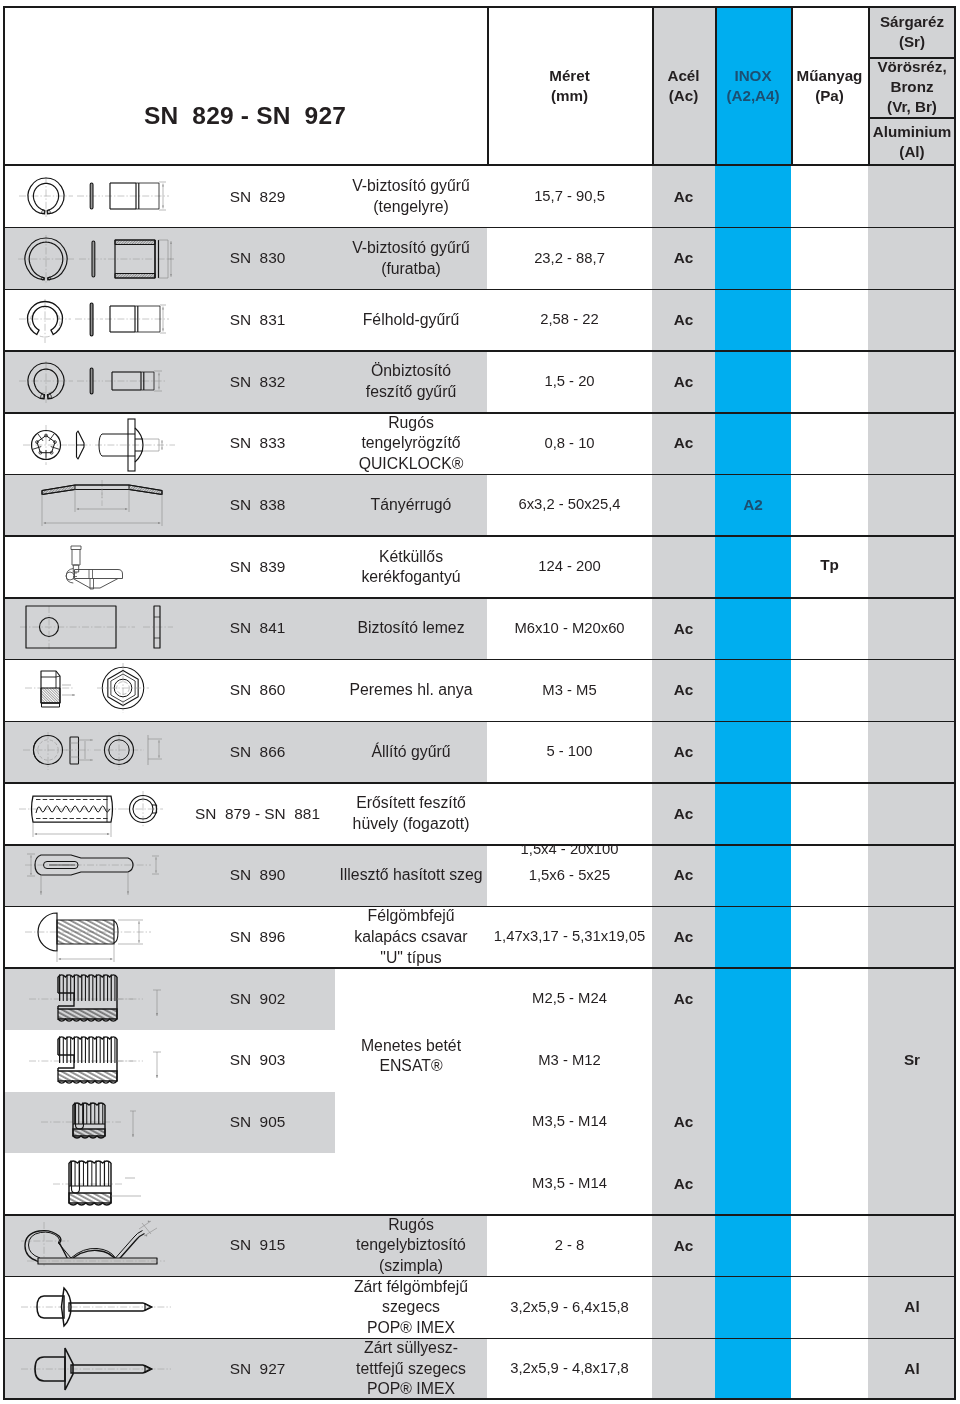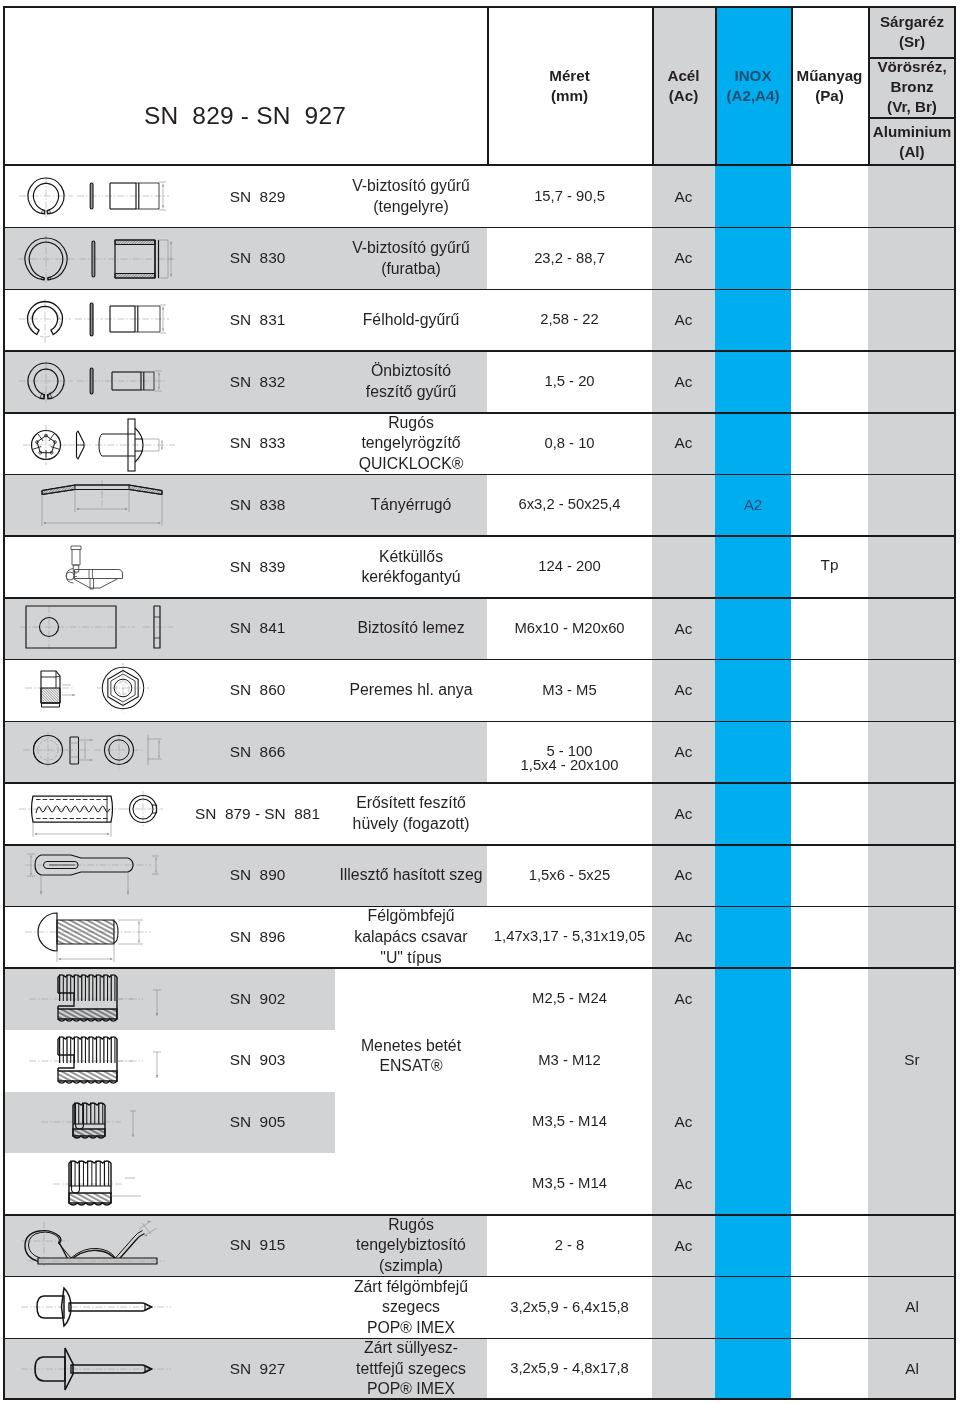--- a/index.html
+++ b/index.html
@@ -9,27 +9,27 @@
      color:#231f20;-webkit-font-smoothing:antialiased;}
 #page{position:relative;width:960px;height:1404px;}
 .abs{position:absolute;box-sizing:border-box;}
 .fill-gray{background:#d2d3d5;}
 .fill-blue{background:#00aeef;}
 .hl{position:absolute;background:#1a1a1a;}
 .vl{position:absolute;background:#1a1a1a;}
 .frame{position:absolute;border:2.2px solid #1a1a1a;box-sizing:border-box;}
 .tc{position:absolute;display:flex;flex-direction:column;align-items:center;justify-content:center;
     text-align:center;box-sizing:border-box;line-height:1.2;}
-.title{font-size:24.5px;font-weight:normal;letter-spacing:.2px;white-space:pre;}
+.title{font-size:24.5px;font-weight:bold;letter-spacing:.2px;white-space:pre;}
 .hdr{font-size:15.2px;font-weight:bold;line-height:1.30;white-space:nowrap;}
 .hdr-inox{color:#1b4f72;}
 .code{font-size:15.4px;white-space:pre;}
 .nm{font-size:15.8px;line-height:1.30;white-space:nowrap;}
 .sz{font-size:14.8px;white-space:nowrap;}
-.mt{font-size:15.3px;}
+.mt{font-size:15.3px;font-weight:bold;}
 .mt-blue{color:#1b4f72;}
 .dw{position:absolute;display:flex;align-items:center;justify-content:center;pointer-events:none;}
 svg{display:block}
 
 </style>
 </head>
 <body>
 
 <div id="page">
 <div class="abs fill-gray" style="left:652px;top:6px;width:63px;height:1394px"></div>
@@ -543,20 +543,23 @@
         <circle cx="108" cy="27" r="10.2" fill="none" stroke="#141414" stroke-width="1.0"></circle>
         <path d="M137 12L137 42" stroke="#8c8c8c" stroke-width="0.7" fill="none"></path>
         <path d="M137 16L151 16" stroke="#8c8c8c" stroke-width="0.6" fill="none"></path>
         <path d="M137 36L151 36" stroke="#8c8c8c" stroke-width="0.6" fill="none"></path>
         <path d="M148 17L148 35" stroke="#8c8c8c" stroke-width="0.6" fill="none"></path>
         <path d="M148 17.5L147.32 19.5L148.68 19.5Z" fill="#8c8c8c"></path>
         <path d="M148 34.5L147.32 32.5L148.68 32.5Z" fill="#8c8c8c"></path>
       </svg>
     </div>
 <div class="tc code" style="left:180px;top:721.3px;width:155px;height:61.7px"><span>SN  866</span></div>
+<div class="tc nm" style="left:335px;top:721.3px;width:152px;height:61.7px">
+<span>Állító gyűrű</span>
+</div>
 <div class="tc sz" style="left:487px;top:721.3px;width:165px;height:61.7px">
       <span>5 - 100</span>
     </div>
 <div class="tc mt" style="left:652px;top:721.3px;width:63px;height:61.7px">
       <span>Ac</span>
     </div>
 <div class="dw" style="left:8px;top:783.0px;width:177px;height:61.7px">
       <svg width="172" height="58" viewBox="0 0 172 58" shape-rendering="geometricPrecision">
         <defs>
           <pattern id="hat11" width="1.9" height="1.9" patternTransform="rotate(45)" patternUnits="userSpaceOnUse">
@@ -586,21 +589,21 @@
         <circle cx="132" cy="24" r="13.5" fill="none" stroke="#141414" stroke-width="1.15"></circle>
         <circle cx="132" cy="24" r="10" fill="none" stroke="#141414" stroke-width="1.05"></circle>
         <path d="M141 20 h4.6 v8 h-4.6" fill="none" stroke="#141414" stroke-width="1.0"></path>
       </svg>
     </div>
 <div class="tc code" style="left:180px;top:783.0px;width:155px;height:61.7px"><span>SN  879 - SN  881</span></div>
 <div class="tc nm" style="left:335px;top:783.0px;width:152px;height:61.7px">
 <span>Erősített feszítő</span>
 <span>hüvely (fogazott)</span>
 </div>
-<div class="tc sz" style="left:487px;top:739px;width:165px;height:53px">
+<div class="tc sz" style="left:487px;top:823px;width:165px;height:53px">
       <span>1,5x4 - 20x100</span>
     </div>
 <div class="tc mt" style="left:652px;top:783.0px;width:63px;height:61.7px">
       <span>Ac</span>
     </div>
 <div class="dw" style="left:8px;top:844.7px;width:177px;height:61.7px">
       <svg width="172" height="58" viewBox="0 0 172 58" shape-rendering="geometricPrecision">
         <defs>
           <pattern id="hat12" width="1.9" height="1.9" patternTransform="rotate(45)" patternUnits="userSpaceOnUse">
             <line x1="0" y1="0" x2="0" y2="1.9" stroke="#141414" stroke-width=".7"></line>

